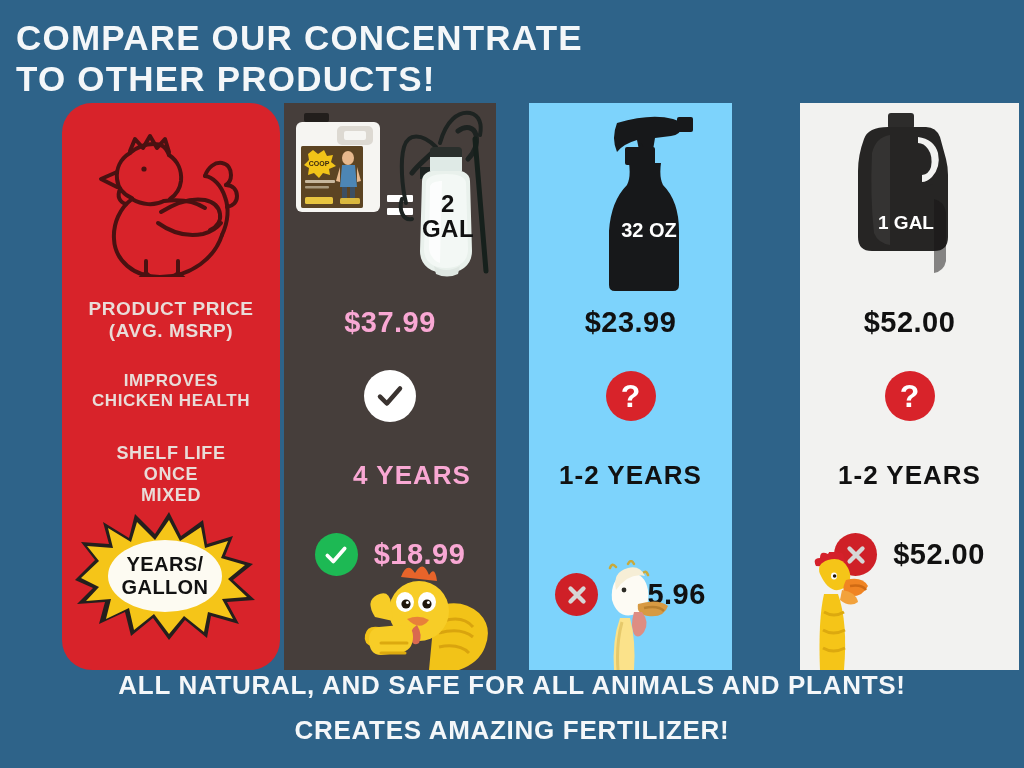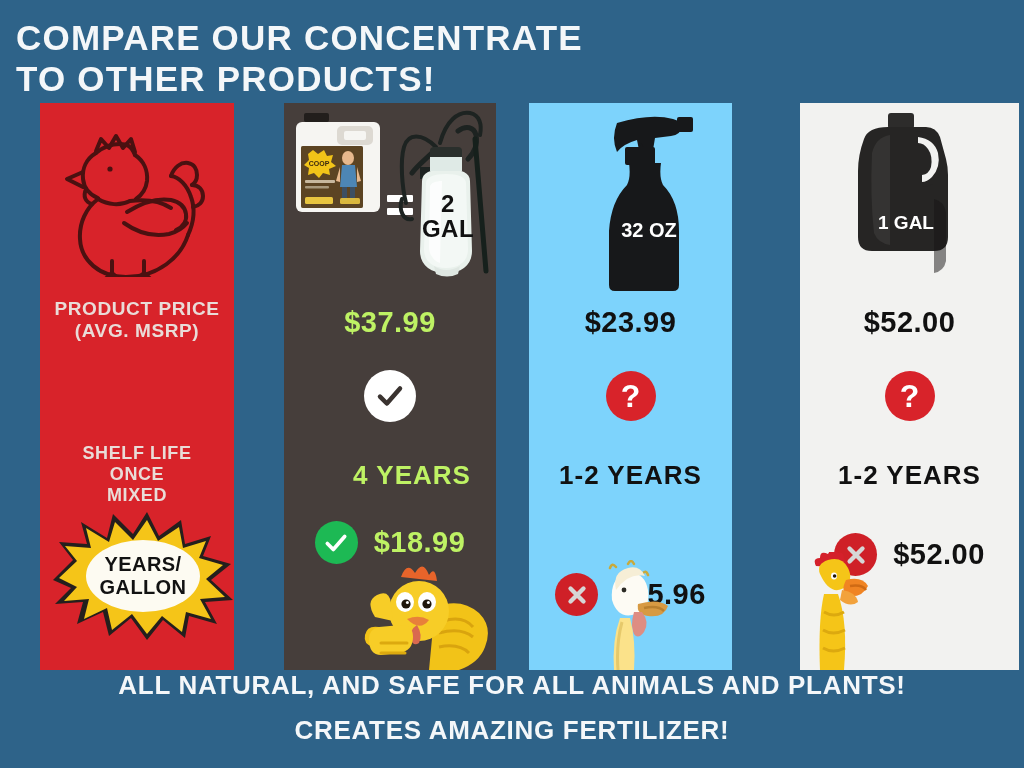--- a/index.html
+++ b/index.html
@@ -25,21 +25,21 @@
   }
   #headline .l2 { display: block; }
 
   
   #band {
     position: absolute;
     top: 103px; left: 0; width: 100%; height: 567px;
   }
   .col { position: absolute; top: 0; height: 567px; overflow: hidden; }
 
-  #col-labels   { left: 40px;  width: 194px; background: #d8232a; }
+  #col-labels   { left: 62px;  width: 218px; background: #d8232a; border-radius: 30px; }
   #col-ours     { left: 284px; width: 212px; background: #463e3b; }
   #col-spray    { left: 529px; width: 203px; background: #7dd3fc; }
   #col-gallon   { left: 800px; width: 219px; background: #f2f2f0; }
 
   
   .chicken-art { position: absolute; top: 10px; left: 0; width: 100%; height: 178px;
                  display: flex; align-items: center; justify-content: center; }
   .label-text {
     position: absolute; left: 0; width: 100%;
     text-align: center; color: #e9dcd8;
@@ -64,21 +64,21 @@
                font-weight: bold; font-size: 29px; letter-spacing: .5px; }
   .badge-row { position: absolute; left: 0; width: 100%;
                display: flex; align-items: center; justify-content: center; }
   .years-row { position: absolute; left: 0; width: 100%; text-align: center;
                font-weight: bold; font-size: 26px; letter-spacing: 1px; }
   .final-row { position: absolute; left: 0; width: 100%;
                display: flex; align-items: center; justify-content: center; gap: 16px; }
   .final-price { font-weight: bold; font-size: 29px; letter-spacing: .5px; }
 
   .onlight { color: #111; }
-  .ondark  { color: #bef264; }
+  .ondark  { color: #f9a8d4; }
 
   
   .circ { border-radius: 50%; display: flex; align-items: center; justify-content: center; flex: none; }
   .circ-q { width: 50px; height: 50px; background: #d8232a; color: #fff;
             font-weight: bold; font-size: 32px; line-height: 1; }
   .circ-x { width: 43px; height: 43px; background: #cf2027; }
   .circ-x svg { width: 26px; height: 26px; }
   .circ-check-white { width: 52px; height: 52px; background: #fff; }
   .circ-check-white svg { width: 30px; height: 30px; }
   .circ-check-green { width: 43px; height: 43px; background: #1db954; }
@@ -141,20 +141,24 @@
         <path d="M92 146 l0 -12"></path>
         <path d="M92 146 l-11 10 M92 146 l0 13 M92 146 l11 10"></path>
       </svg>
     </div>
 
     <div class="label-text" id="lbl-price">
       <span>PRODUCT PRICE</span><br>
       <span>(AVG. MSRP)</span>
     </div>
 
+    <div class="label-text" id="lbl-health">
+      <span>IMPROVES</span><br>
+      <span>CHICKEN HEALTH</span>
+    </div>
 
     <div class="label-text" id="lbl-shelf">
       <span>SHELF LIFE</span><br>
       <span>ONCE</span><br>
       <span>MIXED</span>
     </div>
 
     <div class="burst-wrap">
       <svg viewBox="0 0 200 135" preserveAspectRatio="none">
         <polygon points="10,72 30,52 16,34 44,36 38,14 64,30 70,6 90,26 104,4 116,28 138,12 142,36 168,28 160,48 188,56 168,72 190,92 162,94 174,116 146,108 142,130 120,112 104,132 88,110 66,128 60,104 34,116 40,94 12,96 28,80" fill="#241f1d"></polygon>
@@ -229,21 +233,21 @@
     <div class="badge-row" style="top:267px;">
       <span class="circ circ-check-white">
         <svg viewBox="0 0 24 24" fill="none" stroke="#3a3330" stroke-width="3.6" stroke-linecap="round" stroke-linejoin="round">
             <path d="M4 12.5 L9.5 18 L20 6"></path>
           </svg>
       </span>
     </div>
 
     <div class="years-row ondark" style="top:357px;padding-left:44px;">4 YEARS</div>
 
-    <div class="final-row" style="top:418px;">
+    <div class="final-row" style="top:430px;">
       <span class="circ circ-check-green">
         <svg viewBox="0 0 24 24" fill="none" stroke="#ffffff" stroke-width="3.4" stroke-linecap="round" stroke-linejoin="round">
             <path d="M4 12.5 L9.5 18 L20 6"></path>
           </svg>
       </span>
       <span class="final-price ondark">$18.99</span>
     </div>
 
     <div class="mascot" id="mascot-thumbsup">
       <svg viewBox="0 0 150 115" width="150" height="115">

